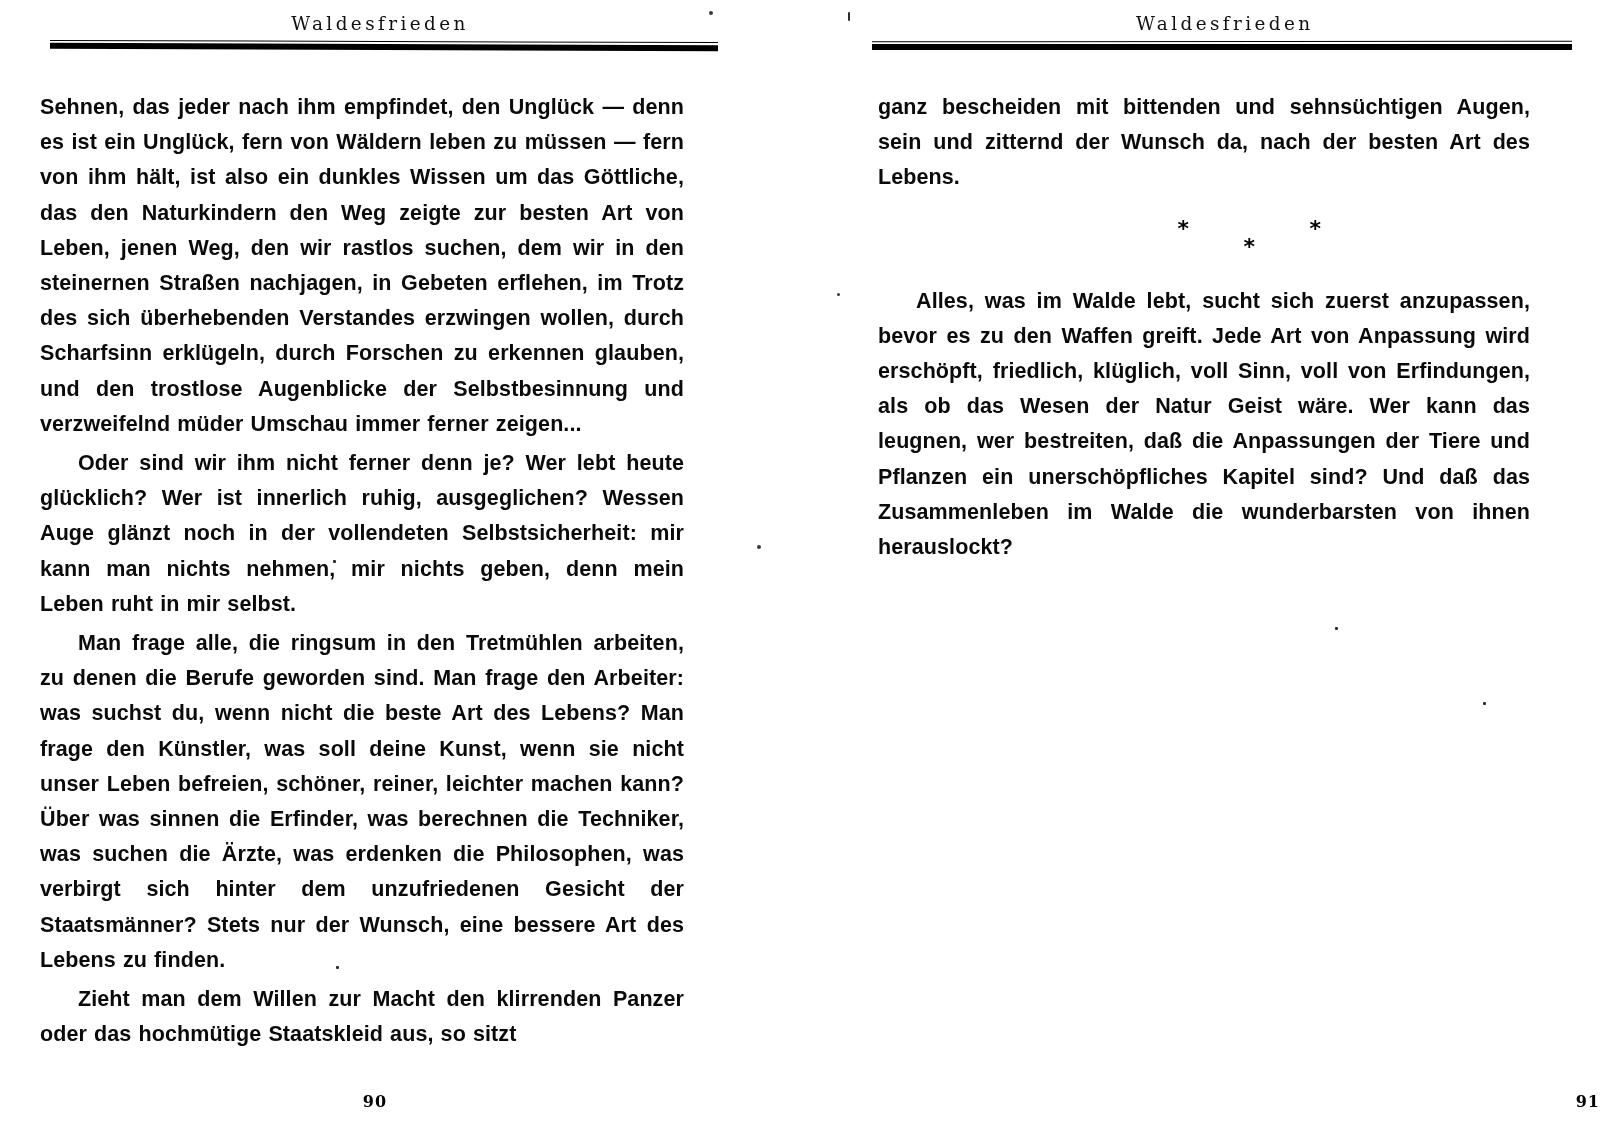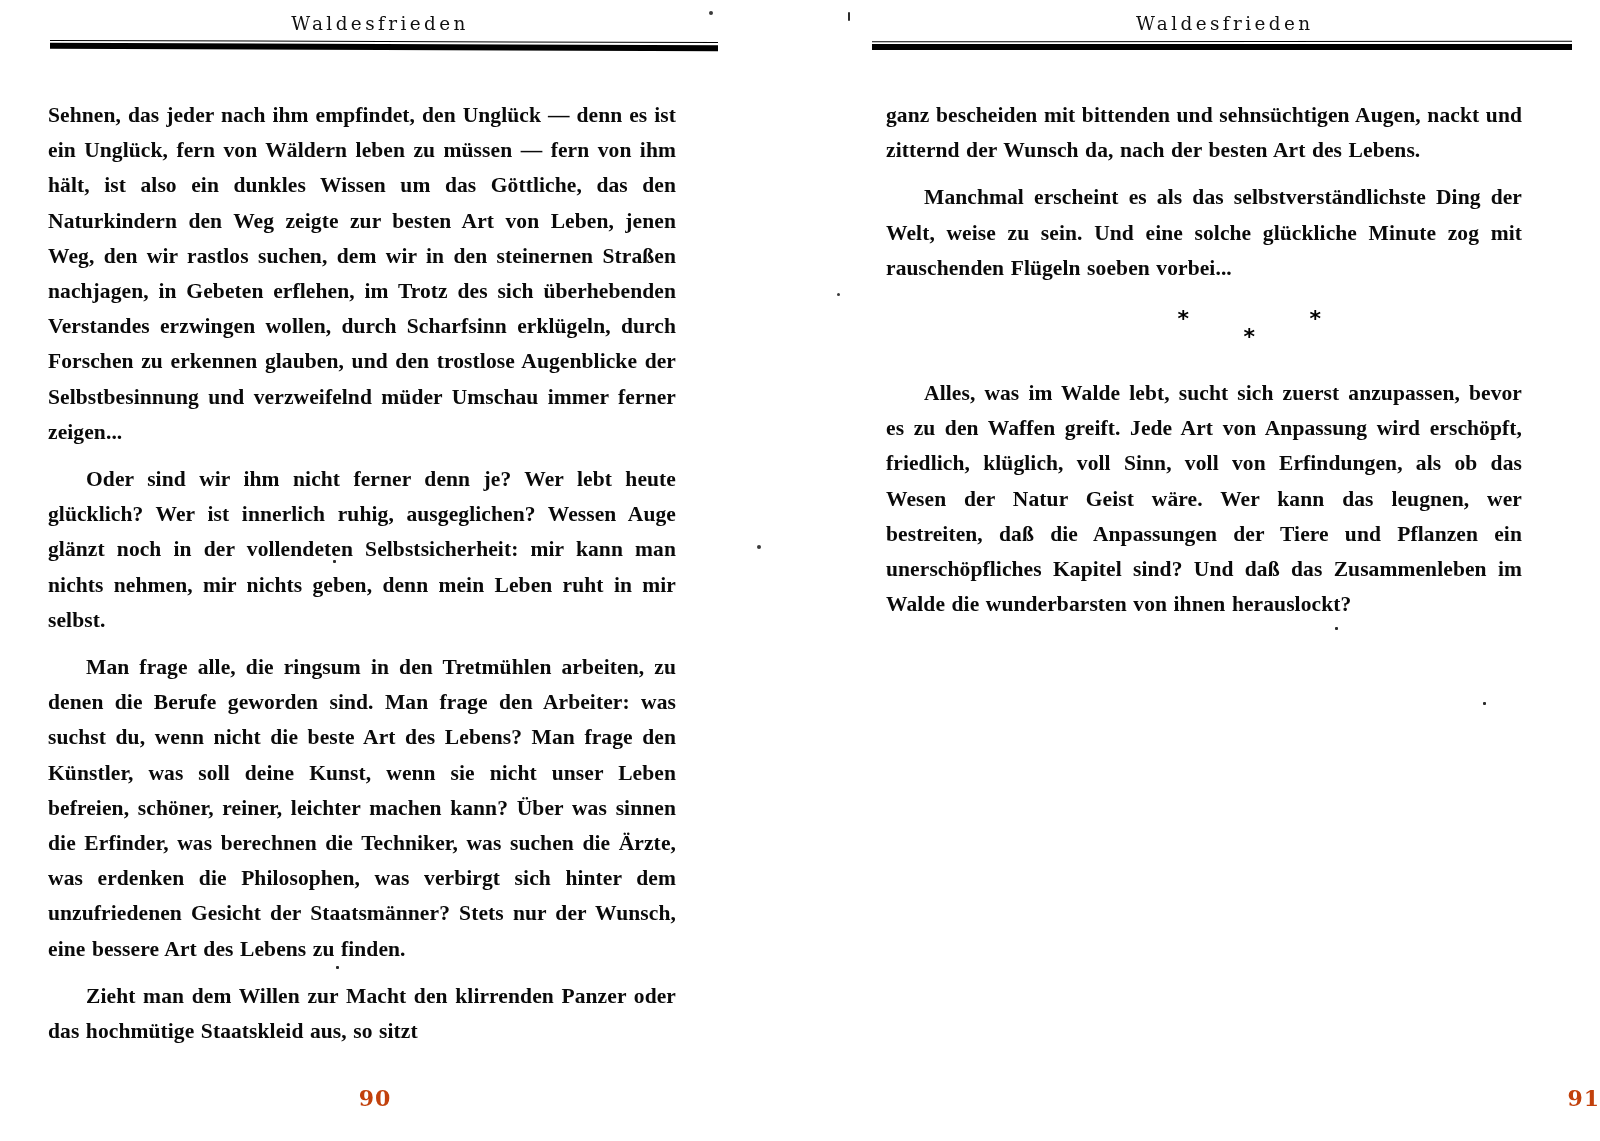--- a/index.html
+++ b/index.html
@@ -85,31 +85,31 @@
 
   
   .textblock {
     position: absolute;
     top: 86px;
   }
   #page-left  .textblock { left: 36px;  width: 652px; }
   #page-right .textblock { left: 34px;  width: 660px; }
 
   p.para {
-    margin: 12px;
+    margin: 4px;
     text-align: justify;
     text-justify: inter-word;
     font-size: 21.5px;
     line-height: 35.2px;
     letter-spacing: 0.1px;
     word-spacing: 1px;
     color: #0a0a0a;
     
     font-weight: 600;
-    font-family: Liberation Serif, serif;
+    font-family: Liberation Sans, sans-serif;
     -webkit-font-smoothing: none;
   }
   p.para + p.para { margin-top: 0; }
   p.indent { text-indent: 38px; }
   
   p.para::after {
     content: "";
     display: inline-block;
     width: 100%;
   }
@@ -133,24 +133,24 @@
   .asterism .ast-right  { left: 66%;  top: 6px;  }
   .asterism .ast-bottom { left: 56%;  top: 24px; }
 
   
   .folio {
     position: absolute;
     bottom: 30px;
     left: 0;
     right: 0;
     text-align: center;
-    font-size: 22px;
+    font-size: 16px;
     font-weight: 600;
     letter-spacing: 1px;
-    color: #c2410c;
+    color: #000000;
     font-family: "DejaVu Serif", "Liberation Serif", serif;
   }
   #page-left  .folio { padding-right: 10px; }
   #page-right .folio { padding-left: 6px; text-align: right; }
 
   
   .gutter-dot {
     position: absolute;
     background: #3a3a3a;
     border-radius: 50%;
@@ -190,22 +190,21 @@
       <div class="running-head">Waldesfrieden</div>
       <div class="rule-stack">
         <div class="rule-thin"></div>
         <div class="rule-thick"></div>
       </div>
     </div>
 
     <span class="scan-speck" style="left:8px; top:12px; width:2px; height:9px;"></span>
 
     <div class="textblock">
-      <p class="para noafter">ganz bescheiden mit bittenden und sehnsüchtigen Augen, nackt und zitternd der Wunsch da, nach der besten Art des Lebens.</p>
-      <p class="para indent noafter">Manchmal erscheint es als das selbstverständlichste Ding der Welt, weise zu sein. Und eine solche glückliche Minute zog mit rauschenden Flügeln soeben vorbei...</p>
+      <p class="para noafter">ganz bescheiden mit bittenden und sehnsüchtigen Augen, sein und zitternd der Wunsch da, nach der besten Art des Lebens.</p>
 
       <div class="asterism">
         <span class="ast ast-left">*</span>
         <span class="ast ast-right">*</span>
         <span class="ast ast-bottom">*</span>
       </div>
 
       <p class="para indent noafter">Alles, was im Walde lebt, sucht sich zuerst anzupassen, bevor es zu den Waffen greift. Jede Art von Anpassung wird erschöpft, friedlich, klüglich, voll Sinn, voll von Erfindungen, als ob das Wesen der Natur Geist wäre. Wer kann das leugnen, wer bestreiten, daß die Anpassungen der Tiere und Pflanzen ein unerschöpfliches Kapitel sind? Und daß das Zusammenleben im Walde die wunderbarsten von ihnen herauslockt?</p>
 
     </div>

